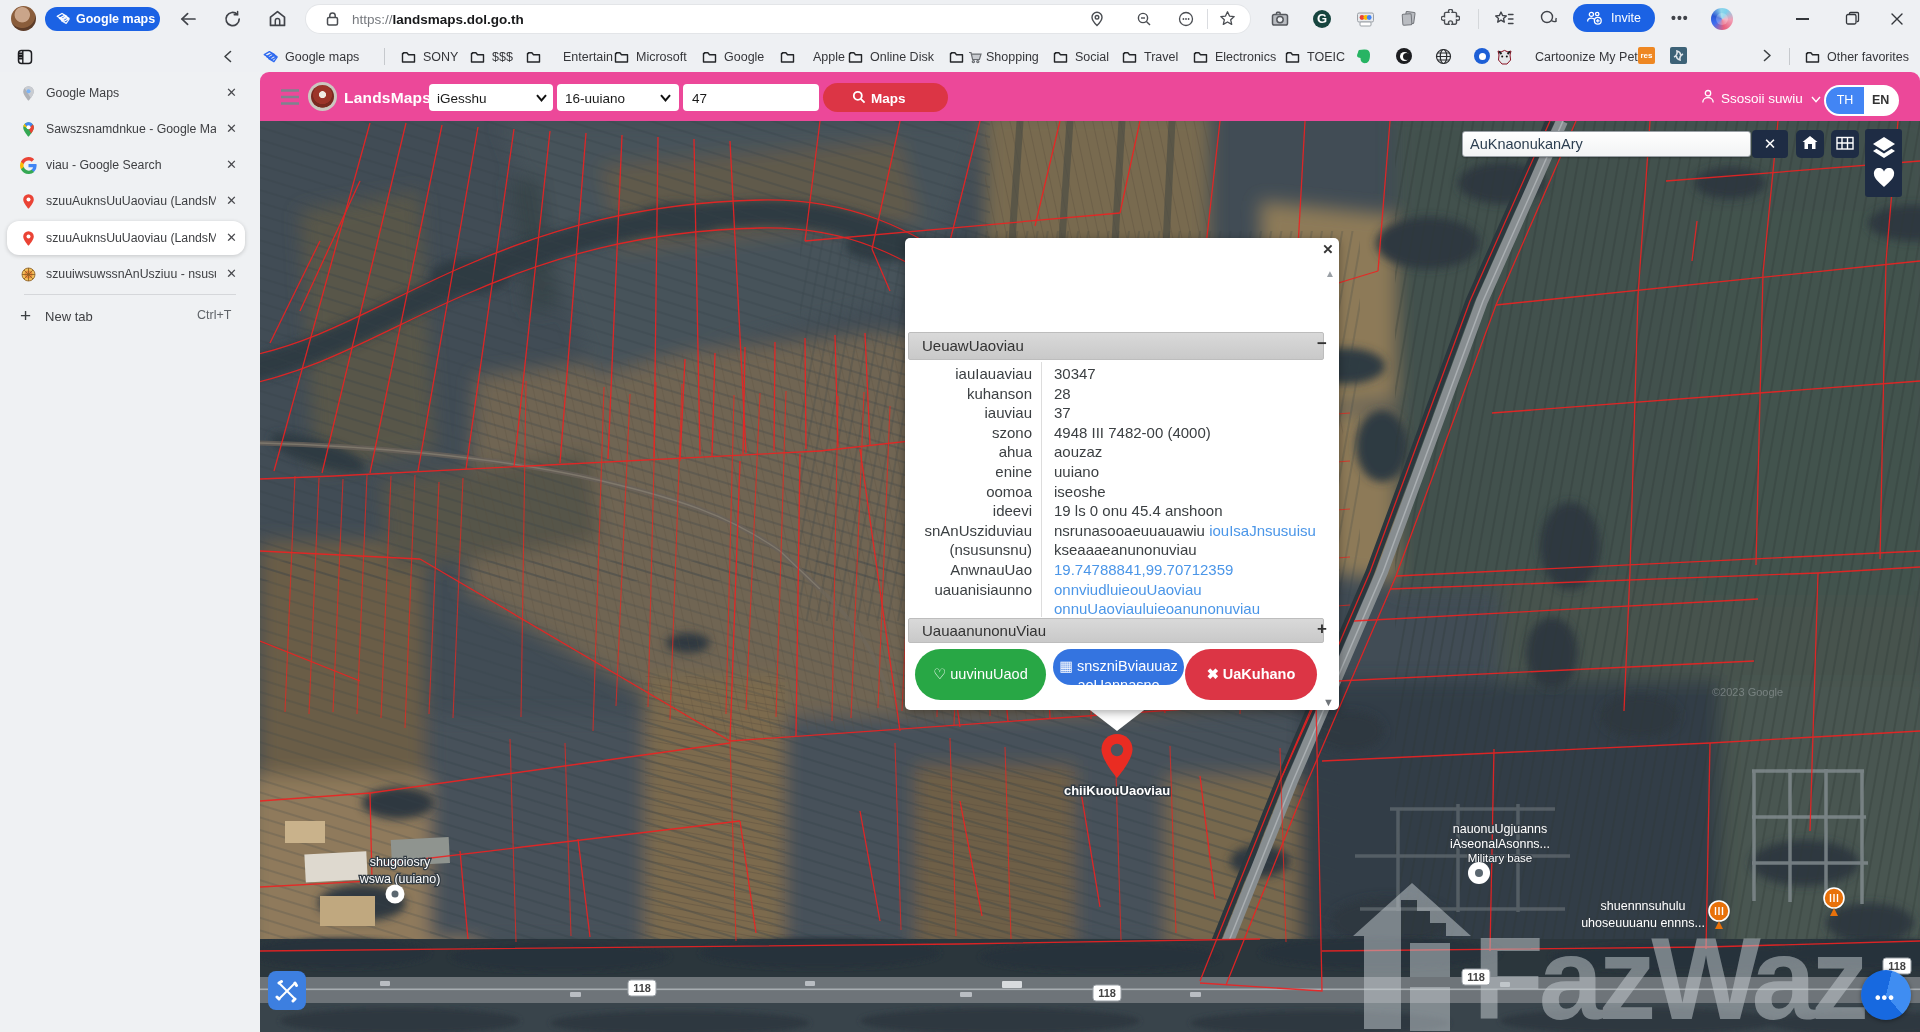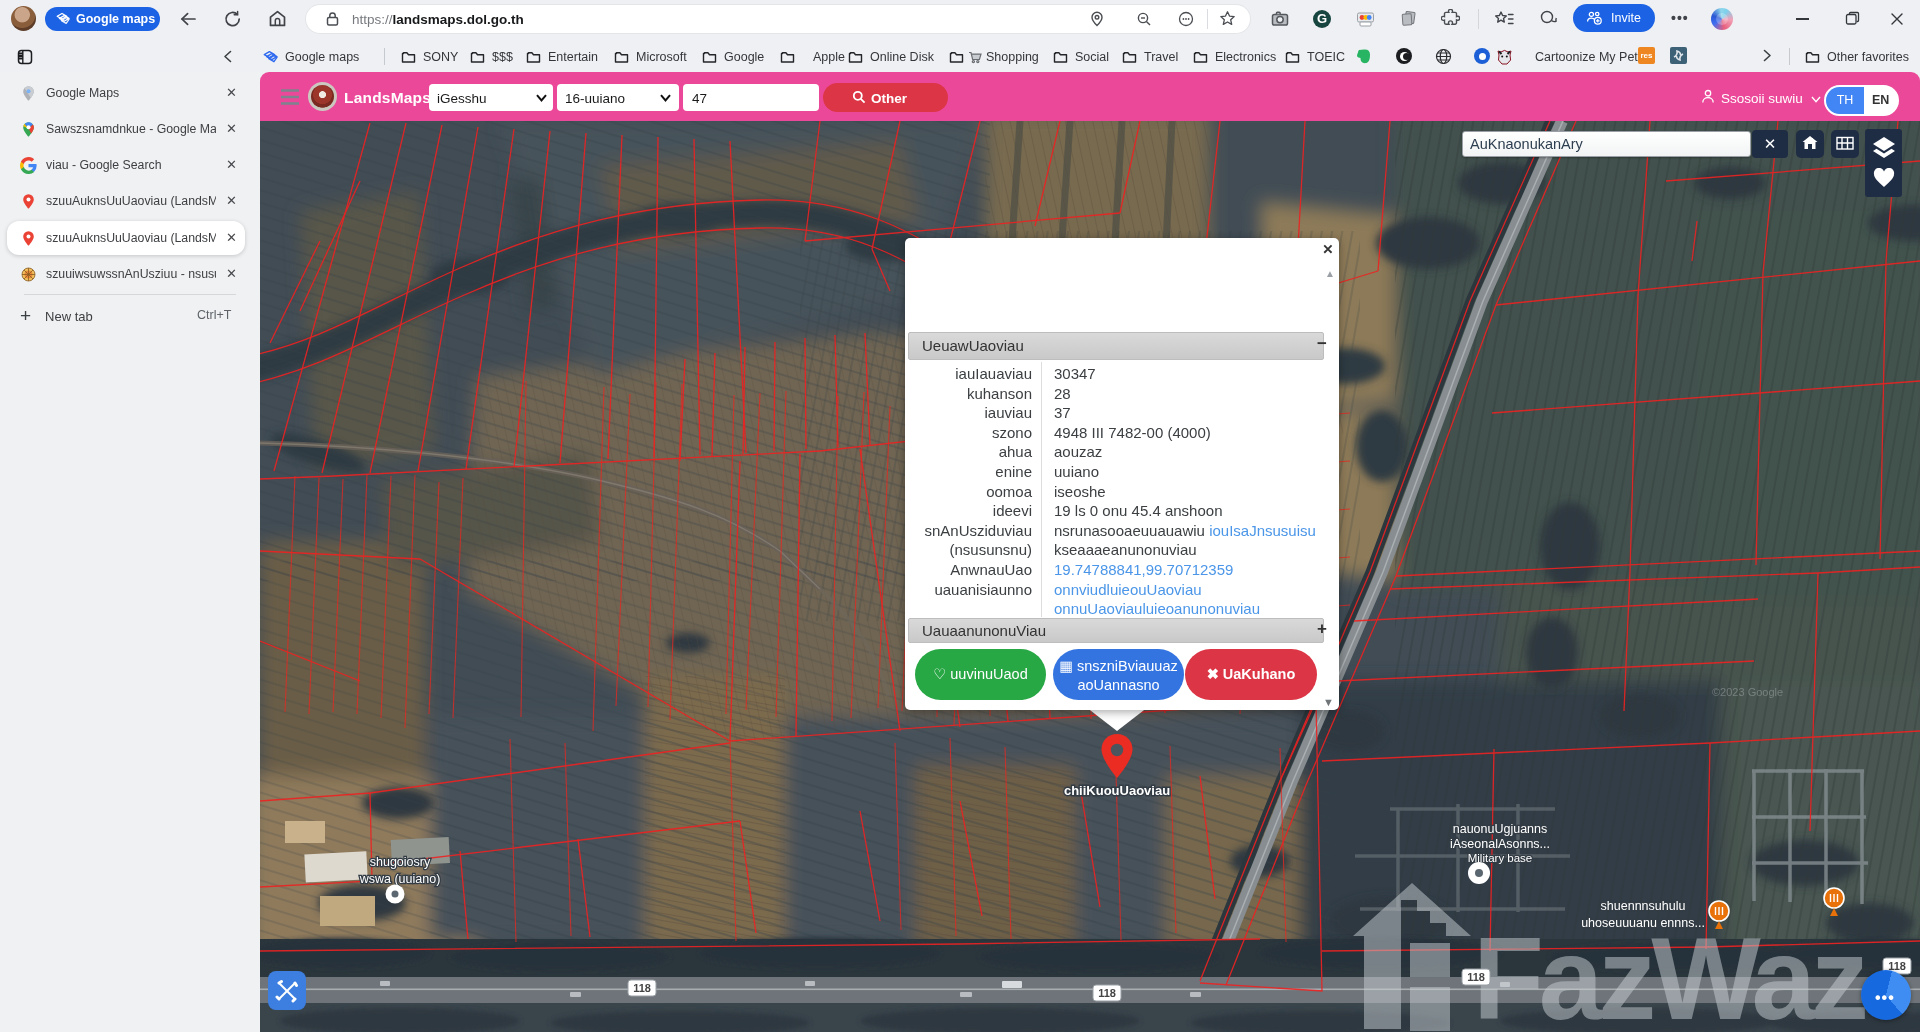--- a/index.html
+++ b/index.html
@@ -191,21 +191,21 @@
   <div class="fav" style="left:470px">
       <svg width="15" height="14" viewBox="0 0 15 14">
         <path d="M1.5 3.5v8.5h12V4.8h-6l-1.6-2h-3.4v.7z" fill="none" stroke="#232528" stroke-width="1.4" stroke-linejoin="round"></path>
       </svg>
       <span style="margin-left:7px">$$$</span>
     </div>
   <div class="fav" style="left:526px">
       <svg width="15" height="14" viewBox="0 0 15 14">
         <path d="M1.5 3.5v8.5h12V4.8h-6l-1.6-2h-3.4v.7z" fill="none" stroke="#232528" stroke-width="1.4" stroke-linejoin="round"></path>
       </svg>
-      <span style="margin-left:7px">Entertain</span>
+      <span style="margin-left:22px">Entertain</span>
     </div>
   <div class="fav" style="left:614px">
       <svg width="15" height="14" viewBox="0 0 15 14">
         <path d="M1.5 3.5v8.5h12V4.8h-6l-1.6-2h-3.4v.7z" fill="none" stroke="#232528" stroke-width="1.4" stroke-linejoin="round"></path>
       </svg>
       <span style="margin-left:7px">Microsoft</span>
     </div>
   <div class="fav" style="left:702px">
       <svg width="15" height="14" viewBox="0 0 15 14">
         <path d="M1.5 3.5v8.5h12V4.8h-6l-1.6-2h-3.4v.7z" fill="none" stroke="#232528" stroke-width="1.4" stroke-linejoin="round"></path>
@@ -402,21 +402,21 @@
       </svg>
     <div class="abs" style="left:423px;top:12px;width:136px;height:27px;background:#fff;border-radius:4px"></div>
     <div class="tx" style="left:432px;top:19px;font-size:13.5px;color:#1a1a1a">47</div>
     <div class="abs" style="left:563px;top:11px;width:125px;height:29px;background:#dc3545;border-radius:15px"></div>
     <svg class="abs" style="left:592px;top:18px" width="14" height="14" viewBox="0 0 14 14">
         <g stroke="#fff" stroke-width="1.8" fill="none">
           <circle cx="5.8" cy="5.8" r="4"></circle>
           <path d="M8.8 8.8 12.6 12.6"></path>
         </g>
       </svg>
-    <div class="tx" style="left:611px;top:19px;color:#fff;font-size:13.5px;font-weight:bold">Other</div>
+    <div class="tx" style="left:611px;top:19px;color:#fff;font-size:13.5px;font-weight:bold">Maps</div>
     <svg class="abs" style="left:1441px;top:17px" width="14" height="15" viewBox="0 0 14 15">
         <g stroke="#fff" stroke-width="1.3" fill="none">
           <circle cx="7" cy="4.2" r="2.7"></circle>
           <path d="M1.8 13.5c0-2.9 2.3-5 5.2-5s5.2 2.1 5.2 5"></path>
         </g>
       </svg>
     <div class="tx" style="left:1461px;top:19px;color:#fff;font-size:13.5px">Ssosoii suwiu</div>
     <svg class="abs" style="left:1551px;top:24px" width="10" height="7" viewBox="0 0 10 7">
         <path d="M1 1 5 5.6 9 1" stroke="#fff" stroke-width="1.4" fill="none"></path>
       </svg>
@@ -815,21 +815,21 @@
 
       <div class="abs" style="left:136px;top:124px;width:1px;height:255px;background:#ddd"></div>
       <div class="abs" style="left:0;top:126px;width:127px;text-align:right;font-size:15px;color:#3c4043;line-height:19.6px">iauIauaviau<br>kuhanson<br>iauviau<br>szono<br>ahua<br>enine<br>oomoa<br>ideevi<br>snAnUsziduviau<br>(nsusunsnu)<br>AnwnauUao<br>uauanisiaunno</div>
       <div class="abs" style="left:149px;top:126px;width:275px;font-size:15px;color:#3c4043;line-height:19.6px;white-space:nowrap">30347<br>28<br>37<br>4948 III 7482-00 (4000)<br>aouzaz<br>uuiano<br>iseoshe<br>19 ls 0 onu 45.4 anshoon<br>nsrunasooaeuuauawiu <span style="color:#4b96e8">iouIsaJnsusuisu</span><br>kseaaaeanunonuviau<br><span style="color:#4b96e8">19.74788841,99.70712359</span><br><span style="color:#4b96e8">onnviudluieouUaoviau</span><br><span style="color:#4b96e8">onnuUaoviauluieoanunonuviau</span></div>
 
       <div class="abs" style="left:3px;top:380px;width:416px;height:25px;background:linear-gradient(#d9d9d9,#c9c9c9);border:1px solid #bdbdbd;border-radius:2px"></div>
       <div class="tx" style="left:17px;top:384px;font-size:15px;color:#333">UauaanunonuViau</div>
       <div class="abs" style="left:412px;top:381px;color:#333;font-size:17px;font-weight:bold">+</div>
 
       <div class="abs" style="left:10px;top:411px;width:131px;height:51px;background:#28a745;border-radius:26px;color:#fff;font-size:14.5px;text-align:center;line-height:51px">♡ uuvinuUaod</div>
-      <div class="abs" style="left:148px;top:411px;width:131px;height:51px;background:#3474e0;border-radius:26px;color:#fff;font-size:14.5px;text-align:center;line-height:19px">
+      <div class="abs" style="left:148px;top:411px;width:131px;height:36px;background:#3474e0;border-radius:26px;color:#fff;font-size:14.5px;text-align:center;line-height:19px">
           <div style="margin-top:8px">▦ snszniBviauuaz<br>aoUannasno</div>
         </div>
       <div class="abs" style="left:280px;top:411px;width:132px;height:51px;background:#dc3545;border-radius:26px;color:#fff;font-size:14.5px;text-align:center;line-height:51px;font-weight:bold">✖ UaKuhano</div>
     </div>
 
     <div class="abs" style="left:8px;top:850px;width:38px;height:39px;background:#3d7fe0;border-radius:8px"></div>
     <svg class="abs" style="left:15px;top:858px" width="24" height="24" viewBox="0 0 24 24">
         <g stroke="#fff" stroke-width="2" fill="none" stroke-linecap="round">
           <path d="M4 4 L 20 20"></path>
           <path d="M20 4 L 4 20"></path>

